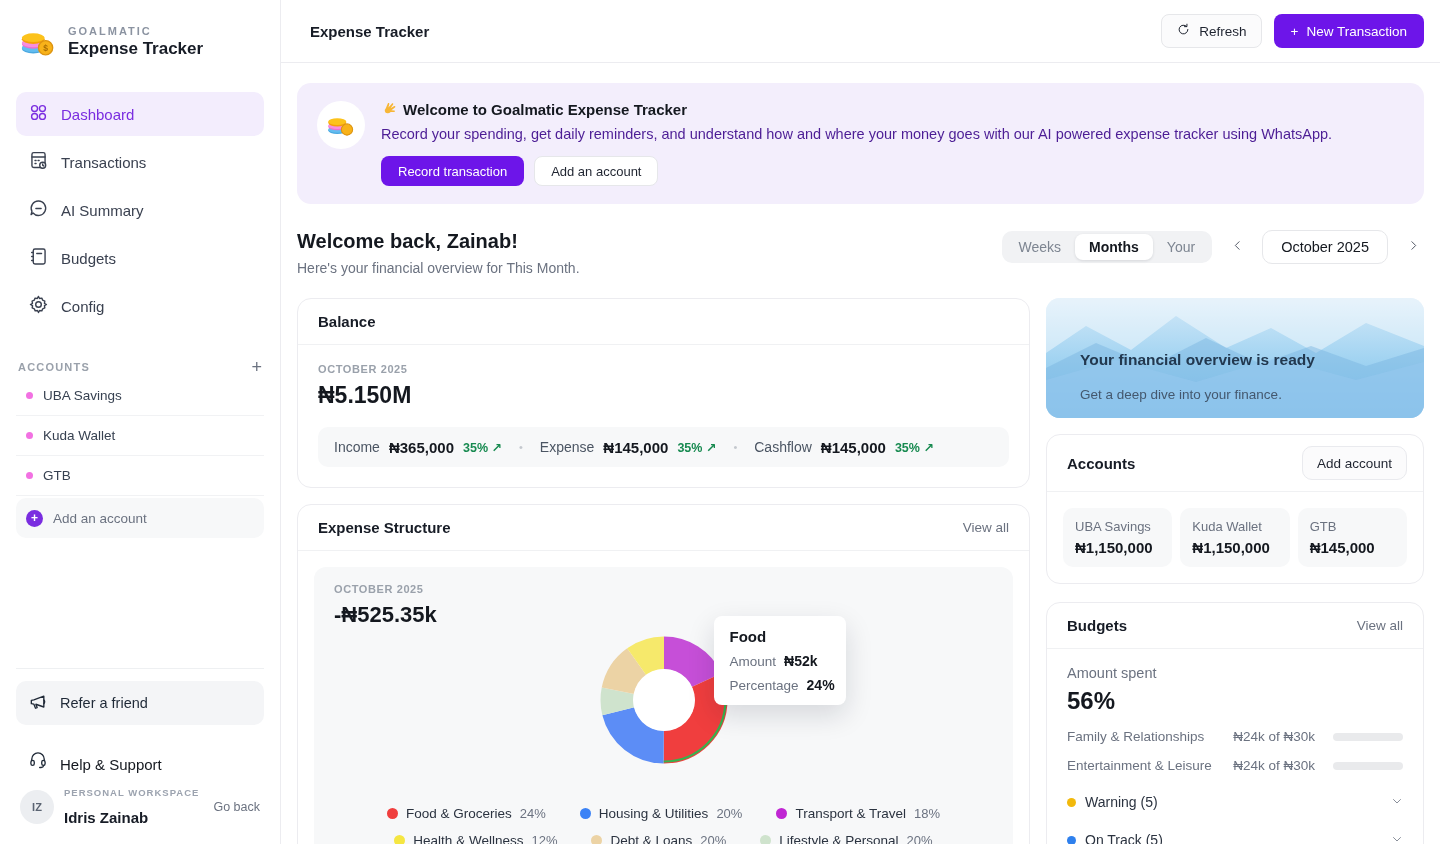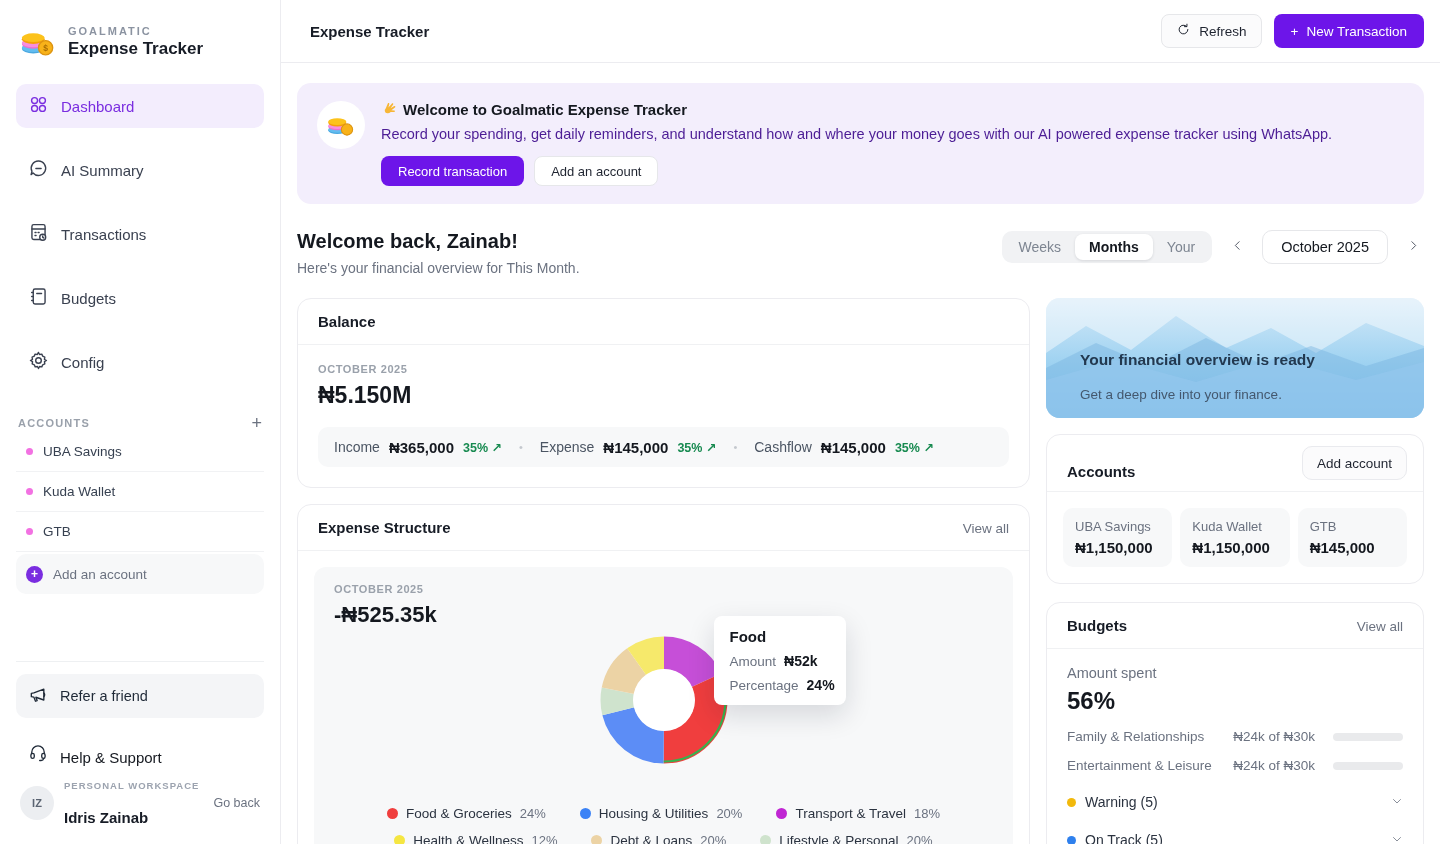--- a/index.html
+++ b/index.html
@@ -7,21 +7,21 @@
     font-family:"Liberation Sans","DejaVu Sans",sans-serif; color:#1f2430; }
   .app { display:flex; width:1440px; height:844px; }
 
   
   .sidebar { width:281px; min-width:281px; height:844px; background:#fff;
     border-right:1px solid #ececf0; display:flex; flex-direction:column; padding:16px; }
   .logo-row { display:flex; align-items:center; gap:10px; padding:6px 2px 4px; }
   .logo-badge { width:40px; height:40px; display:flex; align-items:center; justify-content:center; }
   .brand-top { font-size:11px; letter-spacing:2px; color:#8b93a1; font-weight:600; }
   .brand-name { font-size:17px; font-weight:700; color:#171c26; margin-top:2px; }
-  .nav { margin-top:18px; display:flex; flex-direction:column; gap:20px; }
+  .nav { margin-top:26px; display:flex; flex-direction:column; gap:4px; }
   .nav-item { display:flex; align-items:center; gap:12px; height:44px; padding:0 12px;
     border-radius:10px; font-size:15px; color:#3a4150; cursor:pointer; }
   .nav-item svg { width:21px; height:21px; stroke:#3a4150; }
   .nav-item.active { background:#f3edfd; color:#7a2de0; font-weight:500; }
   .nav-item.active svg { stroke:#7a2de0; }
   .accounts { margin-top:30px; }
   .accounts-hd { display:flex; align-items:center; justify-content:space-between; padding:0 2px; }
   .accounts-title { font-size:11px; letter-spacing:1.2px; color:#9aa1ab; font-weight:600; }
   .plus-btn { font-size:18px; color:#6b7280; background:none; border:none; cursor:pointer; line-height:1; }
   .acct-item { display:flex; align-items:center; gap:10px; height:40px; padding:0 10px;
@@ -36,21 +36,21 @@
   .side-foot { border-top:1px solid #eef0f2; padding-top:12px; display:flex; flex-direction:column; gap:6px; }
   .refer { display:flex; align-items:center; gap:12px; height:44px; padding:0 12px;
     background:#f4f5f7; border-radius:10px; font-size:14.5px; color:#1f2937; cursor:pointer; }
   .help { display:flex; align-items:flex-end; gap:12px; height:42px; padding:0 12px;
     font-size:15px; color:#14181f; cursor:pointer; }
   .refer svg, .help svg { width:20px; height:20px; stroke:#1f2937; }
   .user-row { display:flex; align-items:center; gap:10px; padding:8px 4px 2px; }
   .avatar { width:34px; height:34px; border-radius:50%; background:#eceef1; color:#5b6472;
     font-size:11px; font-weight:700; display:flex; align-items:center; justify-content:center; }
   .ws-label { font-size:9.5px; letter-spacing:1px; color:#9ca3af; font-weight:600; }
-  .ws-name { font-size:15px; font-weight:600; color:#171c26; margin-top:18px; }
+  .ws-name { font-size:15px; font-weight:600; color:#171c26; margin-top:11px; }
   .go-back { margin-left:auto; font-size:12.5px; color:#6b7280; cursor:pointer; white-space:nowrap; }
 
   
   .main { flex:1; display:flex; flex-direction:column; height:844px; }
   .topbar { height:63px; min-height:63px; border-bottom:1px solid #ececf0; display:flex;
     align-items:center; justify-content:space-between; padding:0 16px; background:#fff; }
   .topbar-title { font-size:15px; font-weight:700; color:#171c26; padding-left:13px; }
   .topbar-actions { display:flex; align-items:center; gap:12px; }
   .btn { display:inline-flex; align-items:center; gap:8px; border-radius:8px; font-size:13.5px;
     cursor:pointer; border:1px solid transparent; }
@@ -79,21 +79,21 @@
   .chev { width:22px; height:22px; display:flex; align-items:center; justify-content:center; cursor:pointer; }
   .chev svg { width:13px; height:13px; stroke:#3a4150; }
   .date-box { background:#fff; border:1px solid #e6e7ea; border-radius:10px; height:34px;
     display:flex; align-items:center; padding:0 18px; font-size:14.5px; color:#14181f; cursor:pointer; }
 
   
   .cols { display:flex; gap:16px; margin-top:22px; }
   .col-left { width:733px; min-width:733px; }
   .col-right { width:378px; min-width:378px; }
   .card { background:#fff; border:1px solid #ececf0; border-radius:14px; }
-  .card-hd { display:flex; align-items:flex-end; justify-content:space-between;
+  .card-hd { display:flex; align-items:center; justify-content:space-between;
     padding:14px 20px; border-bottom:1px solid #f0f1f3; }
   .card-title { font-size:15px; font-weight:700; color:#171c26; }
   .view-all { font-size:13.5px; color:#6b7280; cursor:pointer; }
   .micro-label { font-size:11px; letter-spacing:.6px; color:#9aa1ab; font-weight:600; }
   .big-amount { font-size:23px; font-weight:800; color:#14181f; margin-top:7px; }
 
   
   .bal-body { padding:18px 20px 20px; }
   .stats-pill { margin-top:18px; background:#f7f8f9; border-radius:10px; height:40px;
     display:flex; align-items:center; padding:0 16px; gap:12px; }
@@ -185,39 +185,39 @@
               <circle cx="16.5" cy="7.5" r="3.4"></circle>
             <circle cx="7.5" cy="16.5" r="3.4"></circle>
               <circle cx="16.5" cy="16.5" r="3.4"></circle>
             </svg>
         </span>
         <span>Dashboard</span>
       </div>
       <div class="nav-item">
         <span>
           <svg class="stroke-ic" width="21" height="21" viewBox="0 0 24 24" stroke="#3a4150">
-            <path d="M12 3.5a8.2 8.2 0 1 1-6.2 13.6L3.5 19l1-3.7A8.2 8.2 0 0 1 12 3.5z"></path>
-            <line x1="9" y1="12" x2="15" y2="12"></line>
-            </svg>
-        </span>
-        <span>AI Summary</span>
-      </div>
-      <div class="nav-item">
-        <span>
-          <svg class="stroke-ic" width="21" height="21" viewBox="0 0 24 24" stroke="#3a4150">
             <rect x="4.5" y="3" width="15" height="17" rx="2"></rect>
               <line x1="4.5" y1="8" x2="19.5" y2="8"></line>
             <line x1="8" y1="12" x2="9.2" y2="12"></line>
               <line x1="11.5" y1="12" x2="12.7" y2="12"></line>
             <line x1="8" y1="15.5" x2="9.2" y2="15.5"></line>
               <circle cx="16.8" cy="17.4" r="3.4" fill="#fff"></circle>
             <polyline points="16.8 15.9 16.8 17.5 18 18.2"></polyline>
             </svg>
         </span>
         <span>Transactions</span>
+      </div>
+      <div class="nav-item">
+        <span>
+          <svg class="stroke-ic" width="21" height="21" viewBox="0 0 24 24" stroke="#3a4150">
+            <path d="M12 3.5a8.2 8.2 0 1 1-6.2 13.6L3.5 19l1-3.7A8.2 8.2 0 0 1 12 3.5z"></path>
+            <line x1="9" y1="12" x2="15" y2="12"></line>
+            </svg>
+        </span>
+        <span>AI Summary</span>
       </div>
       <div class="nav-item">
         <span>
           <svg class="stroke-ic" width="21" height="21" viewBox="0 0 24 24" stroke="#3a4150">
             <rect x="6" y="3.5" width="13.5" height="17" rx="2"></rect>
             <line x1="6" y1="7.5" x2="4.2" y2="7.5"></line>
               <line x1="6" y1="12" x2="4.2" y2="12"></line>
               <line x1="6" y1="16.5" x2="4.2" y2="16.5"></line>
             <line x1="10" y1="8.5" x2="15.5" y2="8.5"></line>
             </svg>

